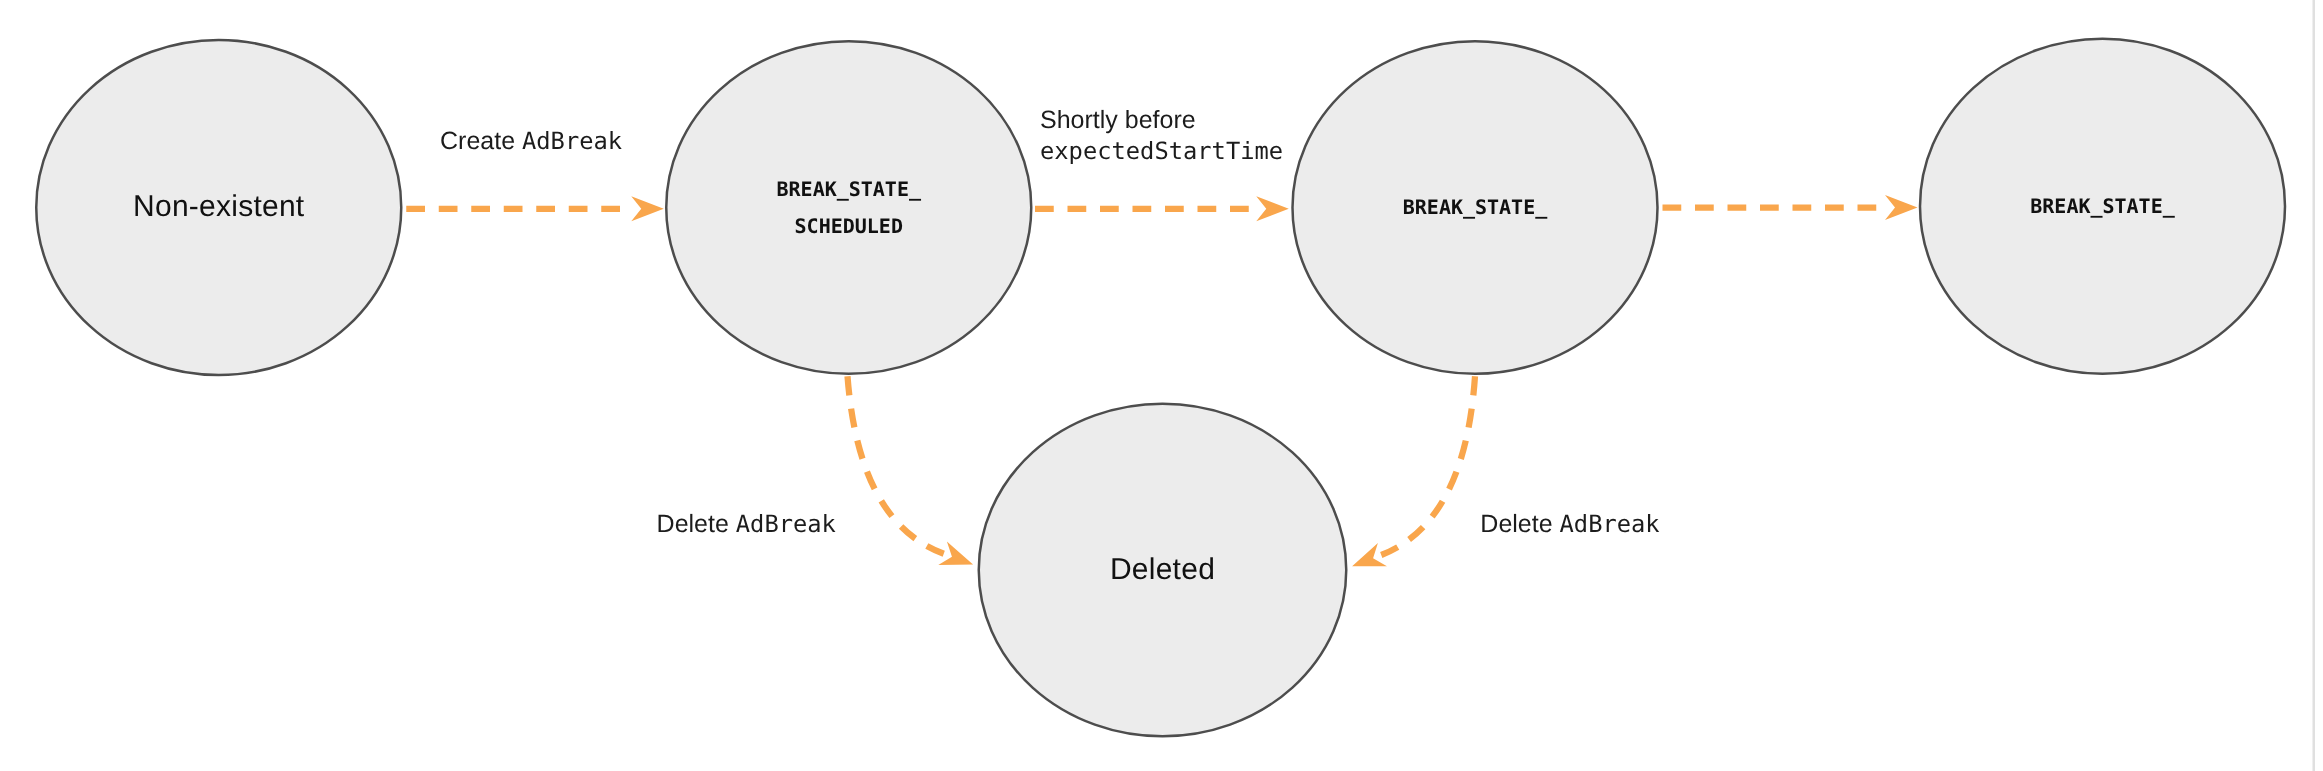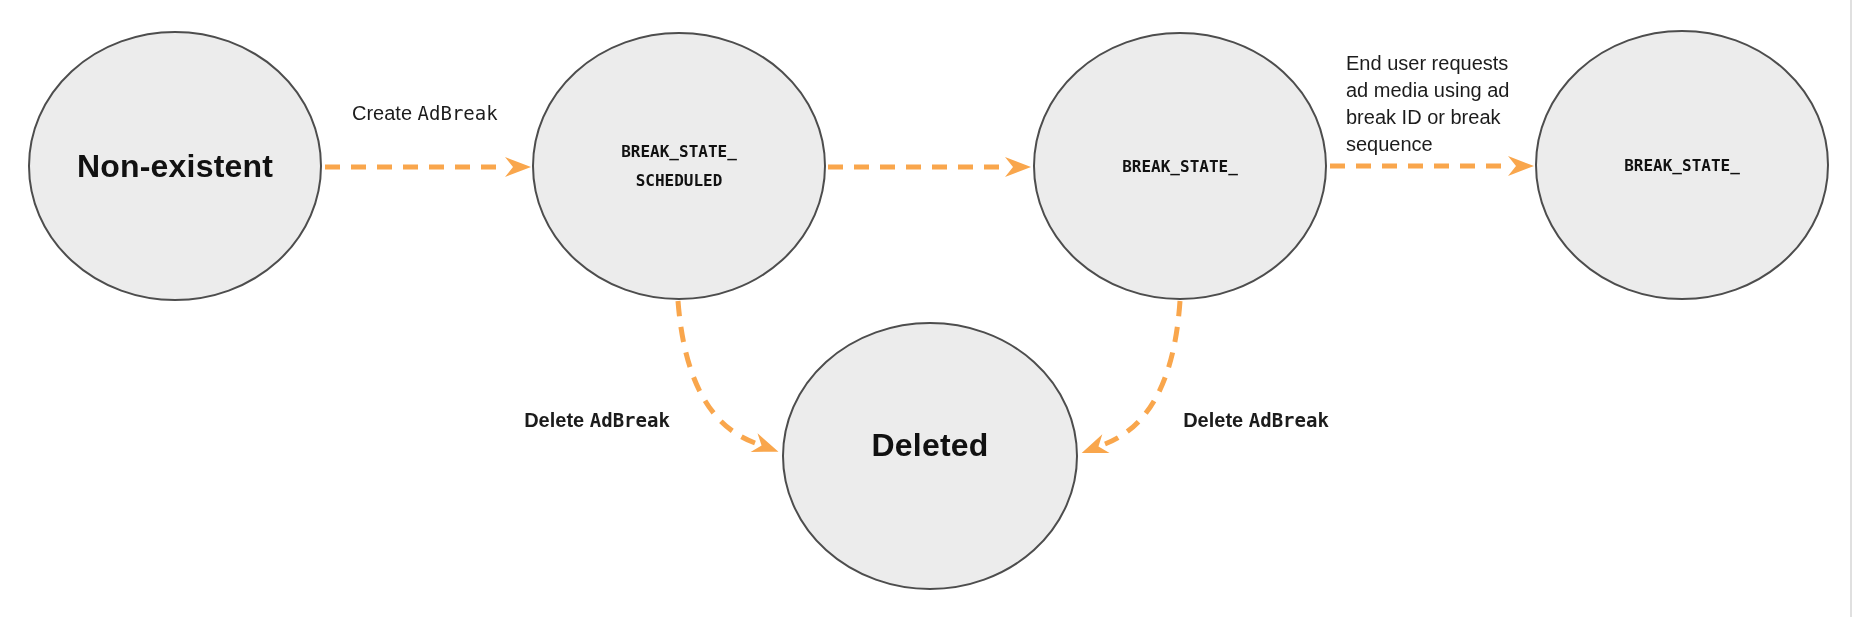--- a/index.html
+++ b/index.html
@@ -18,23 +18,23 @@
     font-family:"Liberation Sans",sans-serif;
     color:var(--text-color);
   }
   svg{position:absolute;left:0;top:0;}
   .node{fill:var(--node-fill);stroke:var(--node-stroke);stroke-width:2;}
   .edge{fill:none;stroke:var(--arrow-color);stroke-width:5;stroke-dasharray:15 11;marker-end:url(#arrowhead);}
   #arrowhead path{fill:var(--arrow-color);}
   .guide{stroke:var(--guide-color);stroke-width:2;}
 
   .label{position:absolute;white-space:nowrap;}
-  .center{transform:translate(-50%,-50%);text-align:center;font-weight:bold;}
+  .center{transform:translate(-50%,-50%);text-align:center;}
   .state-sans{
-    font-weight:700;font-size:32px;line-height:28px;
+    font-weight:400;font-size:24px;line-height:28px;
     color:#111111;letter-spacing:.2px;
   }
   .state-mono{
     font-family:"DejaVu Sans Mono",monospace;
     font-weight:700;font-size:16px;line-height:29px;
     color:#111111;
   }
   .edge-label{font-size:20px;line-height:25px;color:var(--text-color);}
   .edge-label .code{font-family:"DejaVu Sans Mono",monospace;font-size:19px;}
   .edge-label.wrap{line-height:27px;}
@@ -74,33 +74,31 @@
   </div>
 
   <div class="label center state-mono" style="left:1180px;top:166px;">
     <div>BREAK_STATE_</div>
   </div>
 
   <div class="label center state-mono" style="left:1682px;top:165px;">
     <div>BREAK_STATE_</div>
   </div>
 
-  <div class="label center state-sans" style="left:930px;top:445px;">Deleted</div>
+  <div class="label center state-sans" style="left:930px;top:456px;">Deleted</div>
 
   <div class="label edge-label" style="left:352px;top:101px;text-align:center;">
     <span>Create </span><span class="code">AdBreak</span>
   </div>
 
+  <div class="label edge-label" style="left:832px;top:84px;">
+    <div>Shortly before</div>
+    <div class="code">expectedStartTime</div>
+  </div>
 
-  <div class="label edge-label wrap" style="left:1346px;top:50px;">
-    <div>End user requests</div>
-    <div>ad media using ad</div>
-    <div>break ID or break</div>
-    <div>sequence</div>
-  </div>
 
   <div class="label center edge-label" style="left:597px;top:420px;">
     <span>Delete </span><span class="code">AdBreak</span>
   </div>
 
   <div class="label center edge-label" style="left:1256px;top:420px;">
     <span>Delete </span><span class="code">AdBreak</span>
   </div>
 
 </div>

